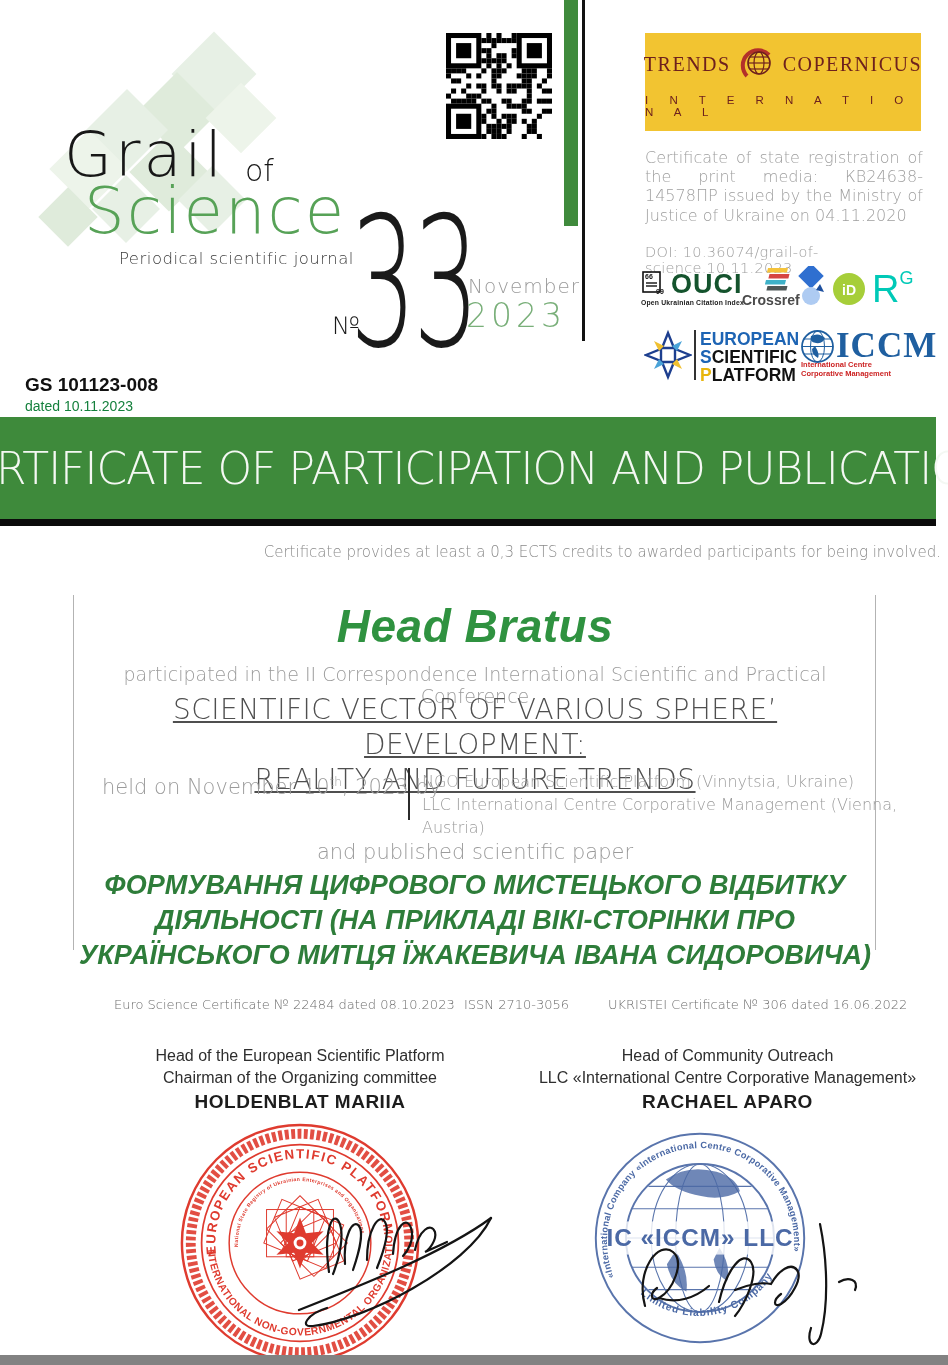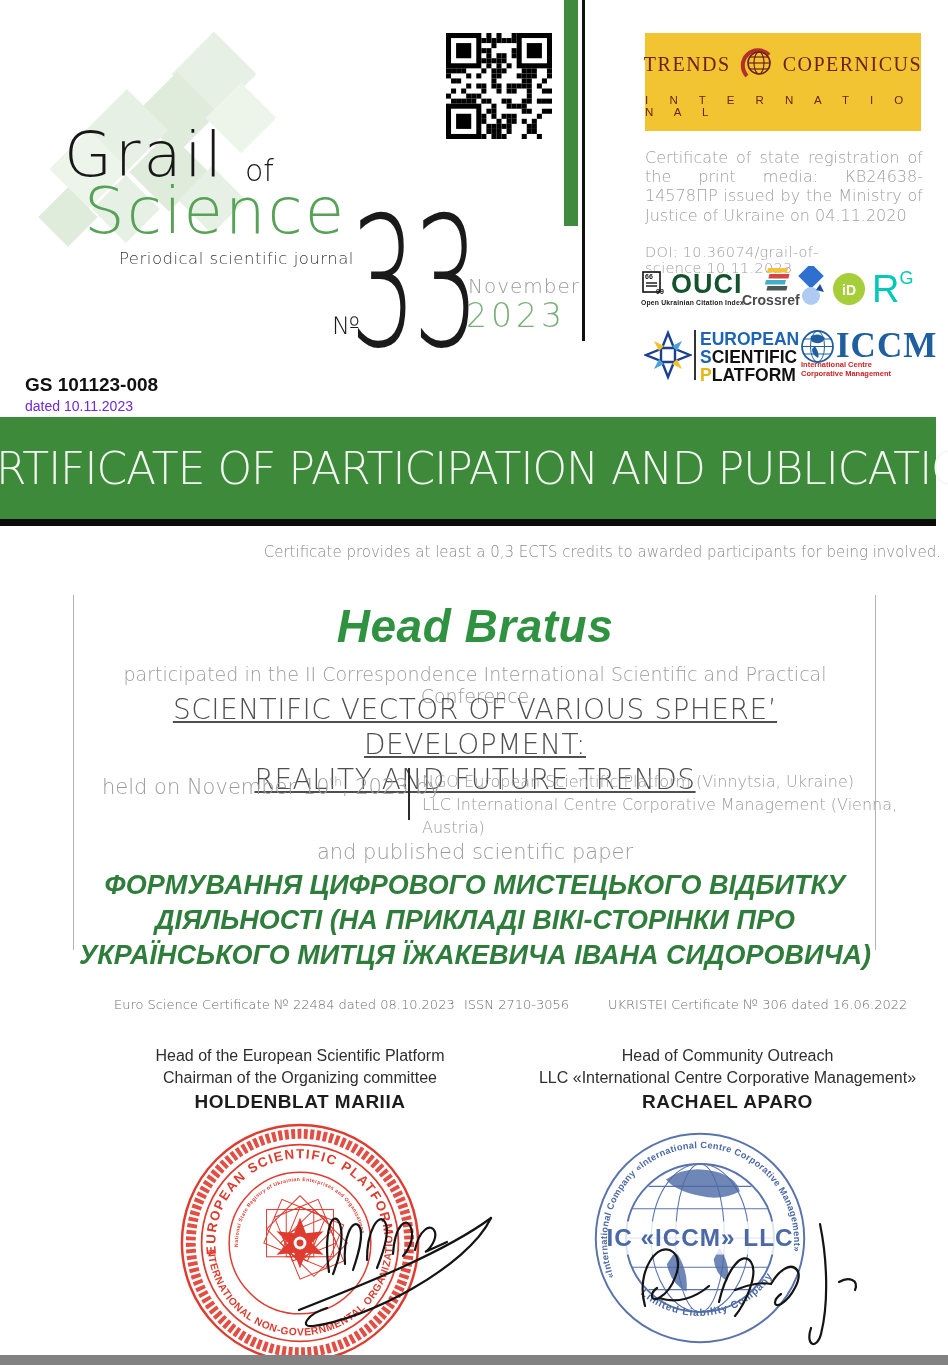--- a/index.html
+++ b/index.html
@@ -28,21 +28,21 @@
   .ouci-cap{font-weight:bold;color:#1a1a1a;font-size:6.8px;letter-spacing:.2px;}
   .crossref-name{color:#4a4a4a;font-size:14px;font-weight:bold;}
   .rg-r{color:#00c9b7;font-size:38px;font-weight:400;line-height:1;}
   .rg-g{color:#00c9b7;font-size:18px;vertical-align:18px;}
   .esp-txt{font-weight:bold;font-size:17.5px;line-height:1.04;letter-spacing:0;color:#111;}
   .esp-blue{color:#1d64b4;}
   .esp-yellow{color:#e8b60e;}
   .iccm-name{font-weight:bold;color:#1f5fa0;font-size:35px;line-height:1;letter-spacing:1px;}
   .iccm-cap{font-weight:bold;color:#cc2222;font-size:7.5px;line-height:1.25;}
   .gs-id{font-weight:bold;color:#111;font-size:19px;}
-  .gs-dated{color:#6d28d9;font-size:14px;}
+  .gs-dated{color:#15803d;font-size:14px;}
   
   .banner{position:absolute;left:0;top:417px;width:936px;height:102px;background:#3e8a3b;
           display:flex;align-items:center;justify-content:center;}
   .banner-text{font-family:"DejaVu Sans",sans-serif;font-weight:200;color:#f4f8f3;font-size:44px;letter-spacing:-1px;white-space:nowrap;}
   .black-strip{position:absolute;left:0;top:519px;width:936px;height:7px;background:#0b0b0b;}
   .ects{font-family:"DejaVu Sans",sans-serif;font-weight:200;color:#8a8a8a;font-size:15px;}
   
   .box-line{position:absolute;width:1px;background:#b3b3b3;}
   .center-block{position:absolute;left:74px;width:802px;text-align:center;}
   .recipient{font-size:46px;font-weight:bold;font-style:italic;color:#2f9240;letter-spacing:.5px;}

